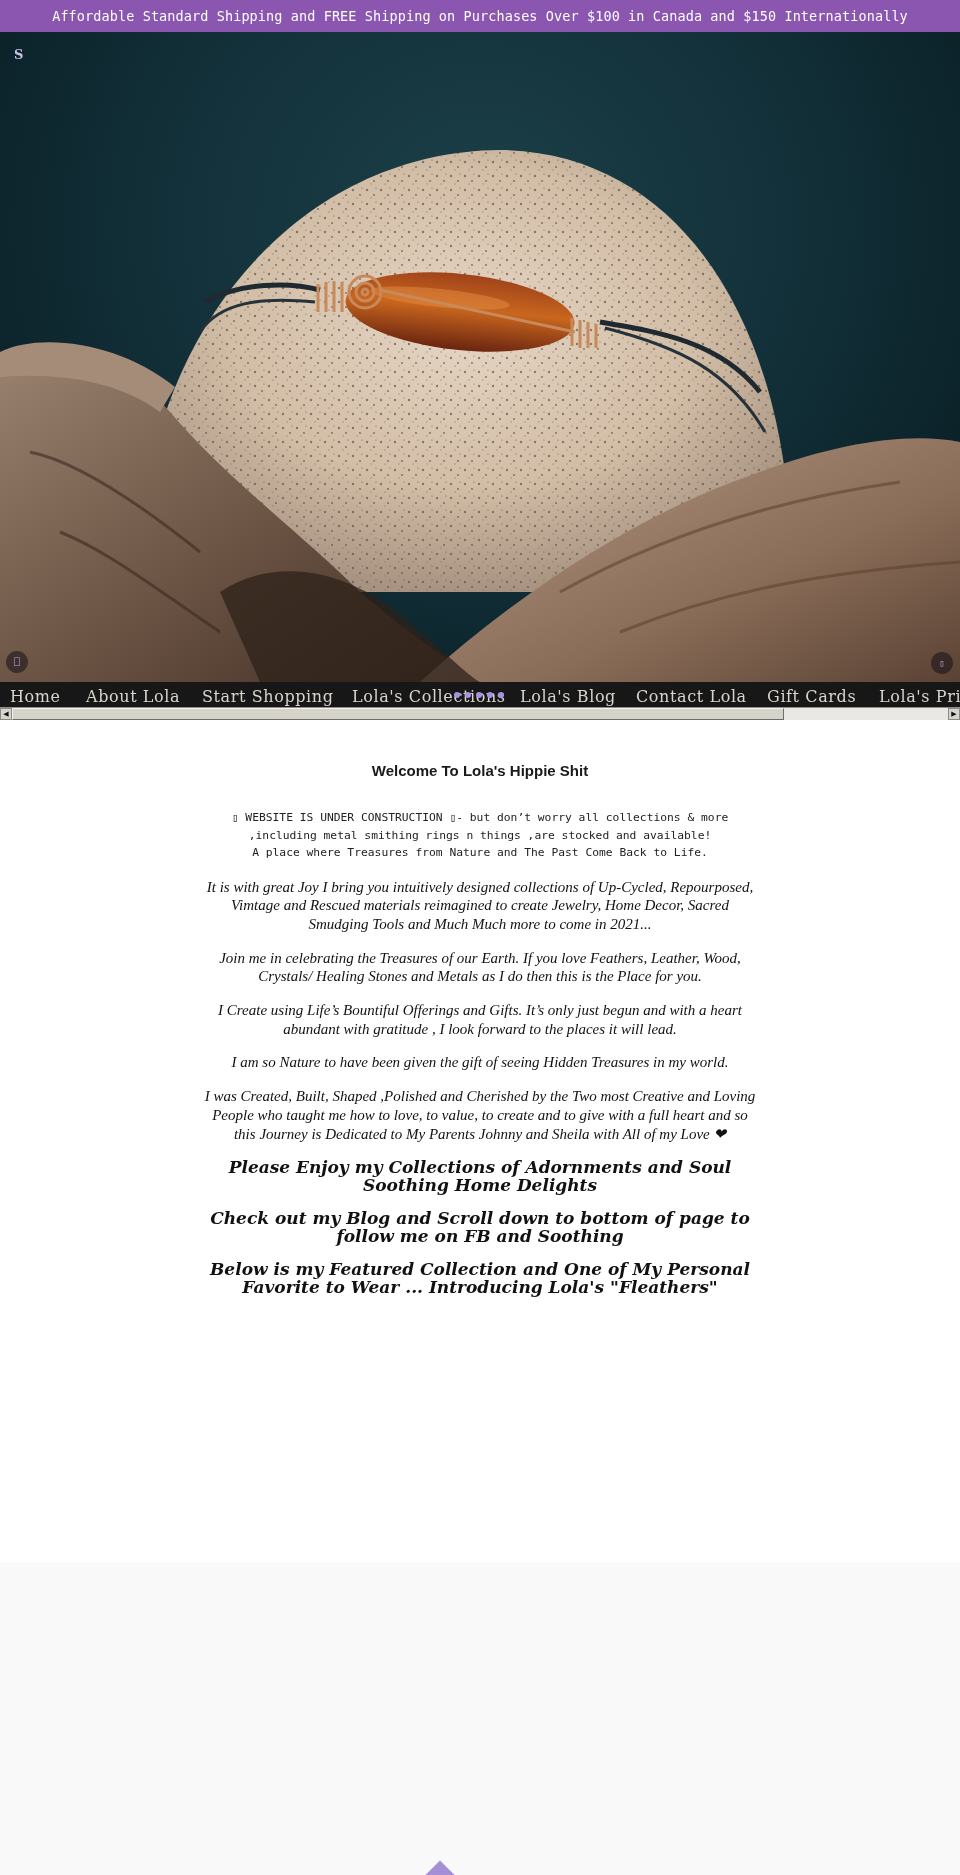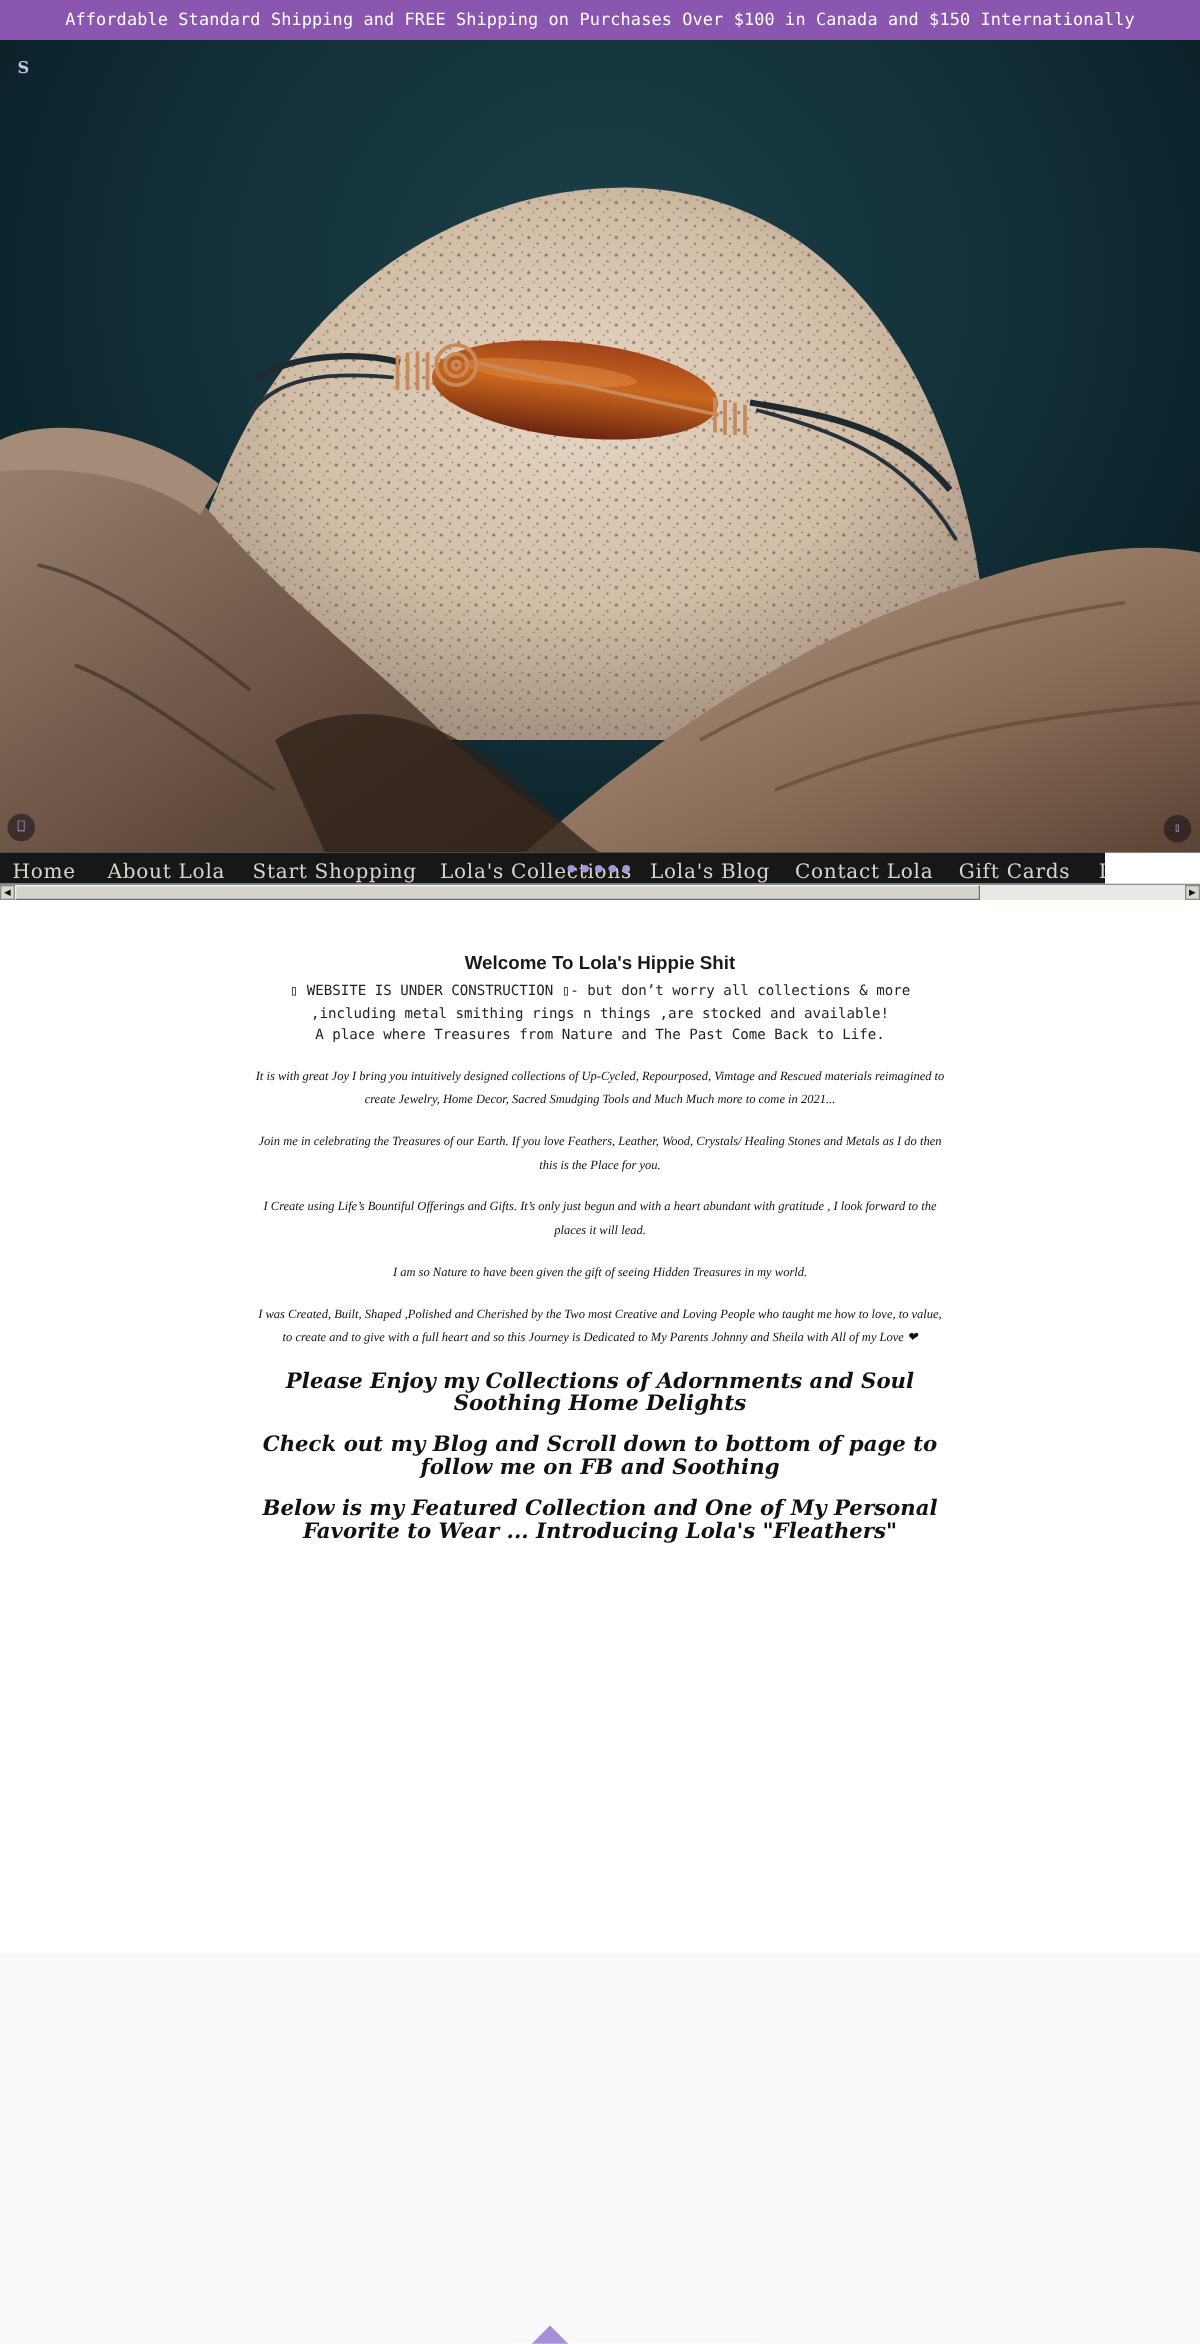--- a/index.html
+++ b/index.html
@@ -27,21 +27,21 @@
     .slide-btn {
       position: absolute; width: 22px; height: 22px; border-radius: 50%;
       background: rgba(20,15,20,0.55); color: #b9a7e0;
       font-size: 9px; display: flex; align-items: center; justify-content: center;
       font-family: "DejaVu Sans Mono", monospace;
     }
     .slide-btn.prev { left: 6px; top: 619px; }
     .slide-btn.next { left: 931px; top: 620px; }
 
     .nav {
-      position: absolute; left: 0; top: 682px; width: 884px; height: 25px;
+      position: absolute; left: 0; top: 682px; width: 960px; height: 25px;
       background: #171717; overflow: hidden; white-space: nowrap;
     }
     .nav-item {
       position: absolute; top: 5px;
       color: #d9d4cc; font-family: "DejaVu Serif", serif; font-size: 16px;
       letter-spacing: 0.6px;
     }
     .dots {
       position: absolute; left: 454px; top: 692px; height: 8px; display: flex; gap: 5px;
     }
@@ -62,28 +62,28 @@
       position: absolute; left: 12px; top: 0; width: 772px; height: 12px;
       background: #d6d3ca; border: 1px solid #6e6d69; border-top-color: #f4f3ef; border-left-color: #f4f3ef;
     }
 
     .content {
       position: absolute; left: 200px; top: 760px; width: 560px;
       text-align: center; color: #111;
     }
     .welcome {
       font-family: "Liberation Sans", sans-serif; font-size: 15px; color: #1a1a1a;
-      height: 22px; line-height: 22px; margin-bottom: 2px;
+      height: 22px; line-height: 22px; margin-bottom: 27px;
     }
     .mono-block {
       font-family: "DejaVu Sans Mono", monospace; font-size: 11.3px; line-height: 17.5px;
       color: #222; margin-bottom: 16px;
     }
     .italic-p {
-      font-family: "Liberation Serif", serif; font-style: italic; font-size: 10px;
+      font-family: "Liberation Serif", serif; font-style: italic; font-size: 15px;
       line-height: 18.7px; color: #111; margin-bottom: 15px; padding: 0 2px;
     }
     .bold-p {
       font-family: "DejaVu Serif", serif; font-style: italic; font-weight: bold;
       font-size: 17px; line-height: 18px; color: #111; margin-bottom: 15px;
     }
 
     .footer-bg {
       position: absolute; left: 0; top: 1562px; width: 960px; height: 313px; background: #f9f9f9;
     }

